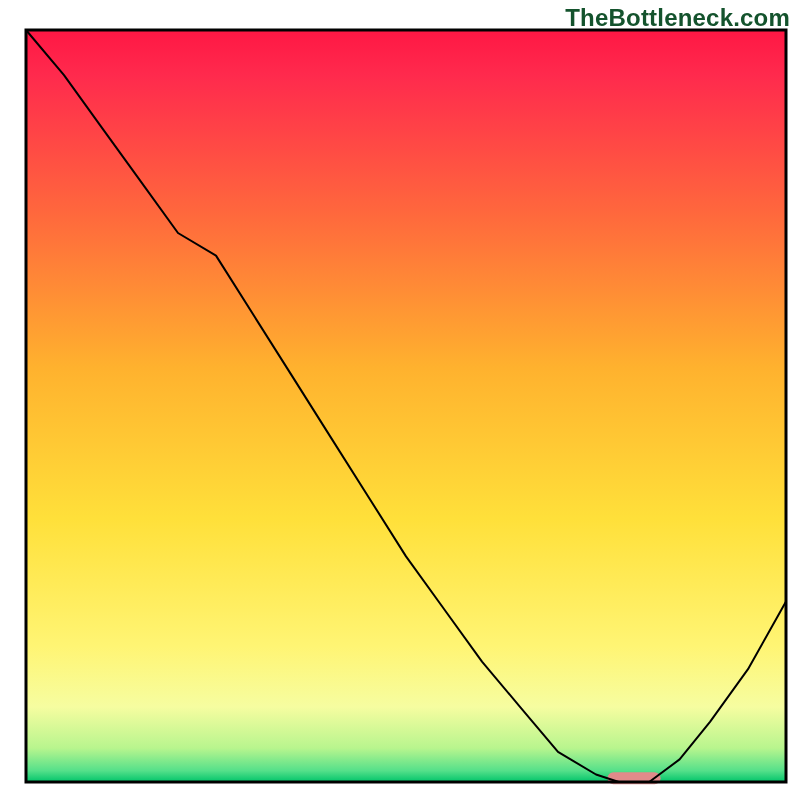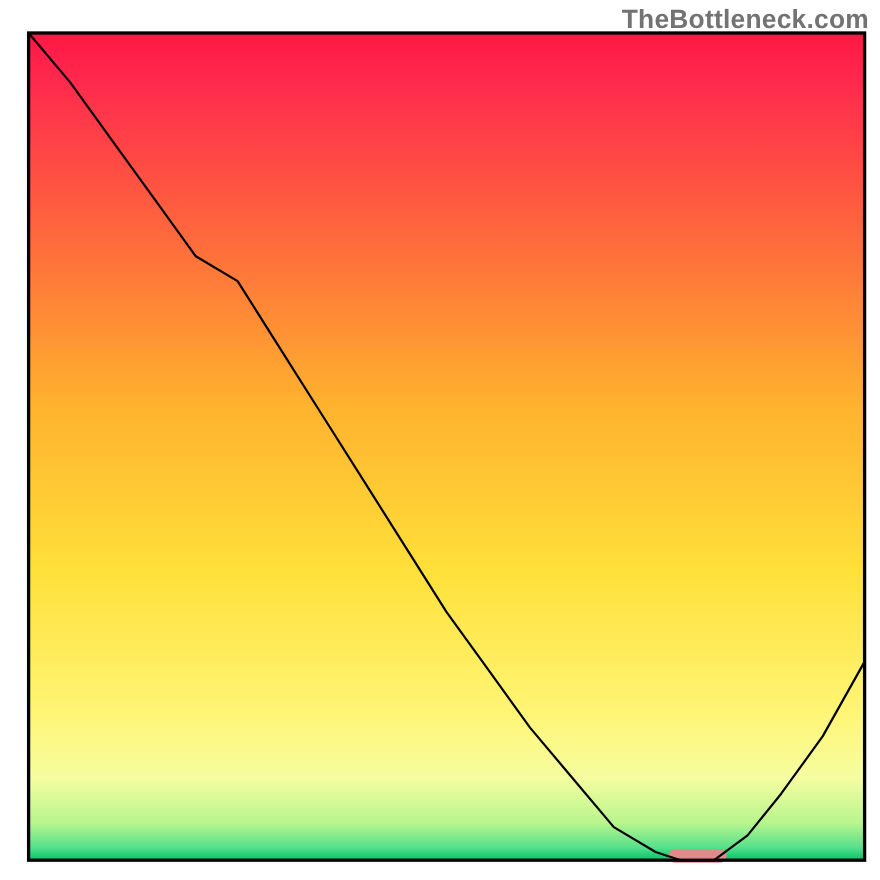--- a/index.html
+++ b/index.html
@@ -15,21 +15,21 @@
     position: relative;
     width: 800px;
     height: 800px;
   }
   .watermark {
     position: absolute;
     top: 4px;
     right: 10px;
     font-size: 24px;
     font-weight: 600;
-    color: #737373;
+    color: #14532d;
     letter-spacing: 0.2px;
     z-index: 10;
   }
   svg {
     display: block;
   }
 </style>
 </head>
 <body>
 

